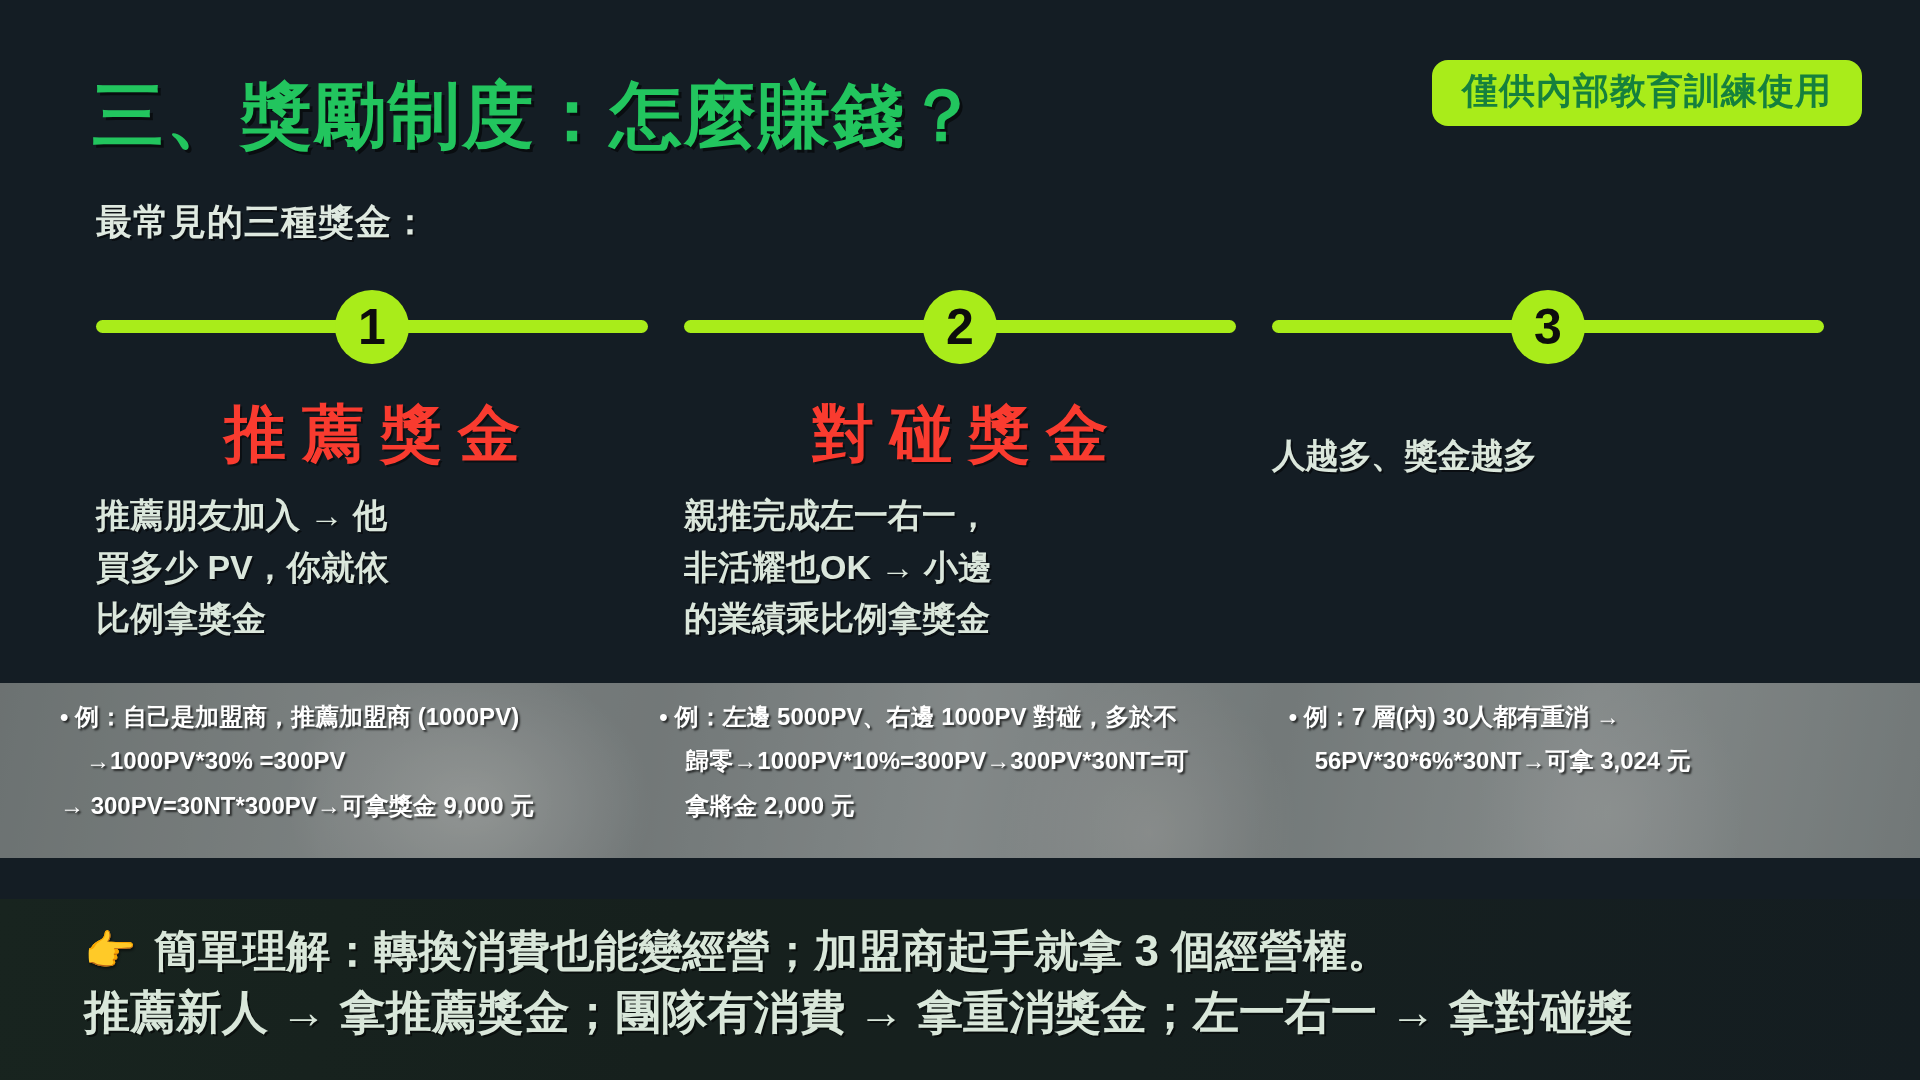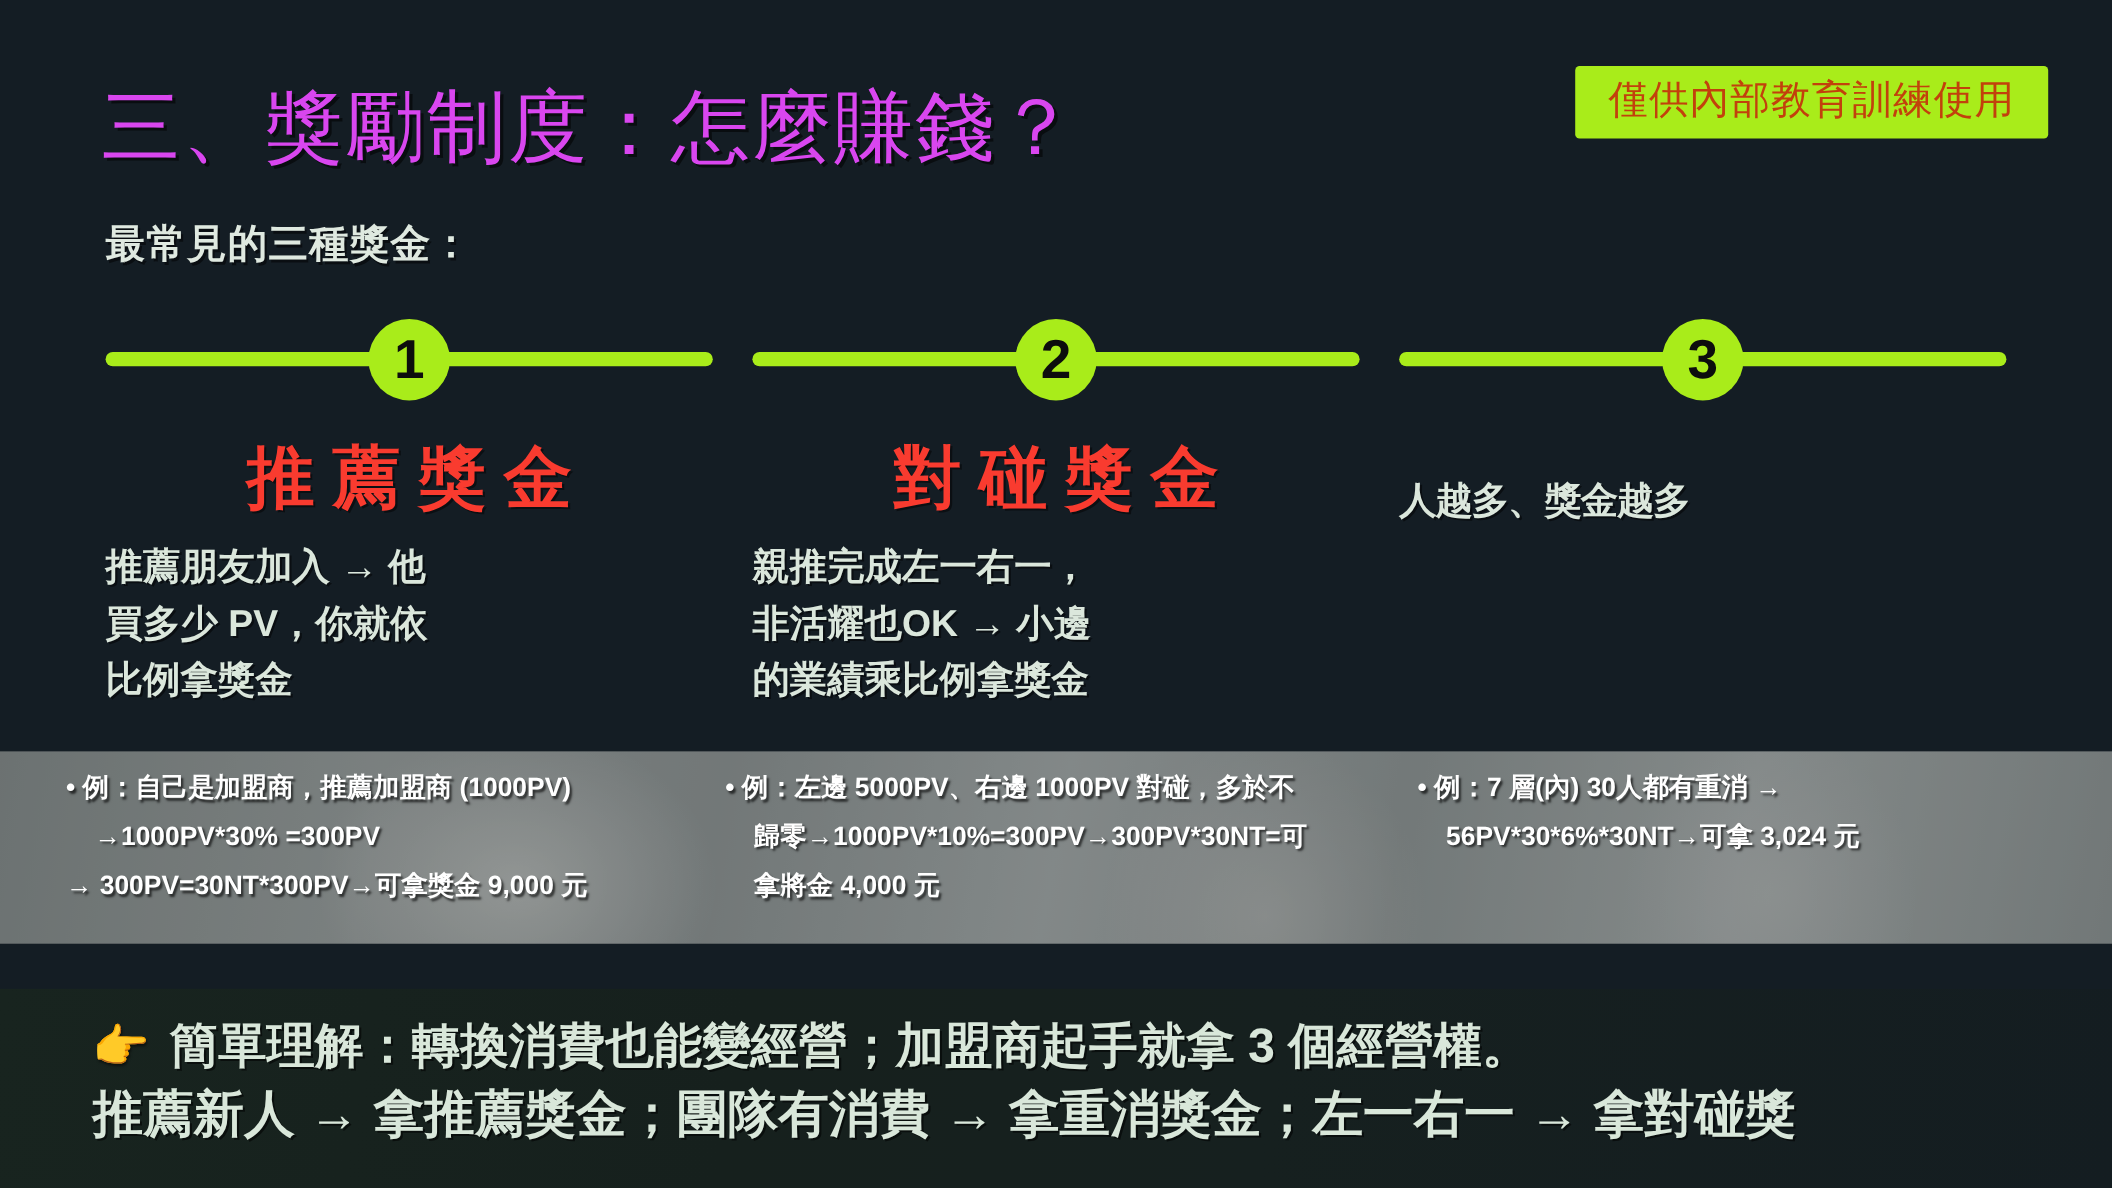--- a/index.html
+++ b/index.html
@@ -20,36 +20,36 @@
   
   .header {
     position: absolute;
     top: 40px; left: 0; right: 0;
     height: 110px;
   }
   .slide-title {
     position: absolute;
     left: 92px; top: 28px;
     font-size: 72px;
-    font-weight: 400;
+    font-weight: 700;
     letter-spacing: 2px;
-    color: #d946ef;
+    color: #22c55e;
     text-shadow: 3px 3px 0 rgba(0,0,0,.55);
     white-space: nowrap;
   }
   .badge {
     position: absolute;
     right: 58px; top: 20px;
     background: #a9ec1a;
-    color: #c2410c;
+    color: #15803d;
     font-size: 36px;
-    font-weight: 400;
+    font-weight: 700;
     letter-spacing: 1px;
     padding: 12px 30px 16px;
-    border-radius: 4px;
+    border-radius: 16px;
     white-space: nowrap;
     line-height: 1.05;
   }
 
   
   .subtitle {
     position: absolute;
     left: 96px; top: 198px;
     font-size: 36px;
     font-weight: 900;
@@ -257,21 +257,21 @@
 
       <div class="example">
         <span class="ln out">• 例：自己是加盟商，推薦加盟商 (1000PV)</span>
         <span class="ln indent">→1000PV*30% =300PV</span>
         <span class="ln out">→ 300PV=30NT*300PV→可拿獎金 9,000 元</span>
       </div>
 
       <div class="example">
         <span class="ln out">• 例：左邊 5000PV、右邊 1000PV 對碰，多於不</span>
         <span class="ln indent">歸零→1000PV*10%=300PV→300PV*30NT=可</span>
-        <span class="ln indent">拿將金 4,000 元</span>
+        <span class="ln indent">拿將金 2,000 元</span>
       </div>
 
       <div class="example">
         <span class="ln out">• 例：7 層(內) 30人都有重消 →</span>
         <span class="ln indent">56PV*30*6%*30NT→可拿 3,024 元</span>
       </div>
 
     </div>
   </div>
 

